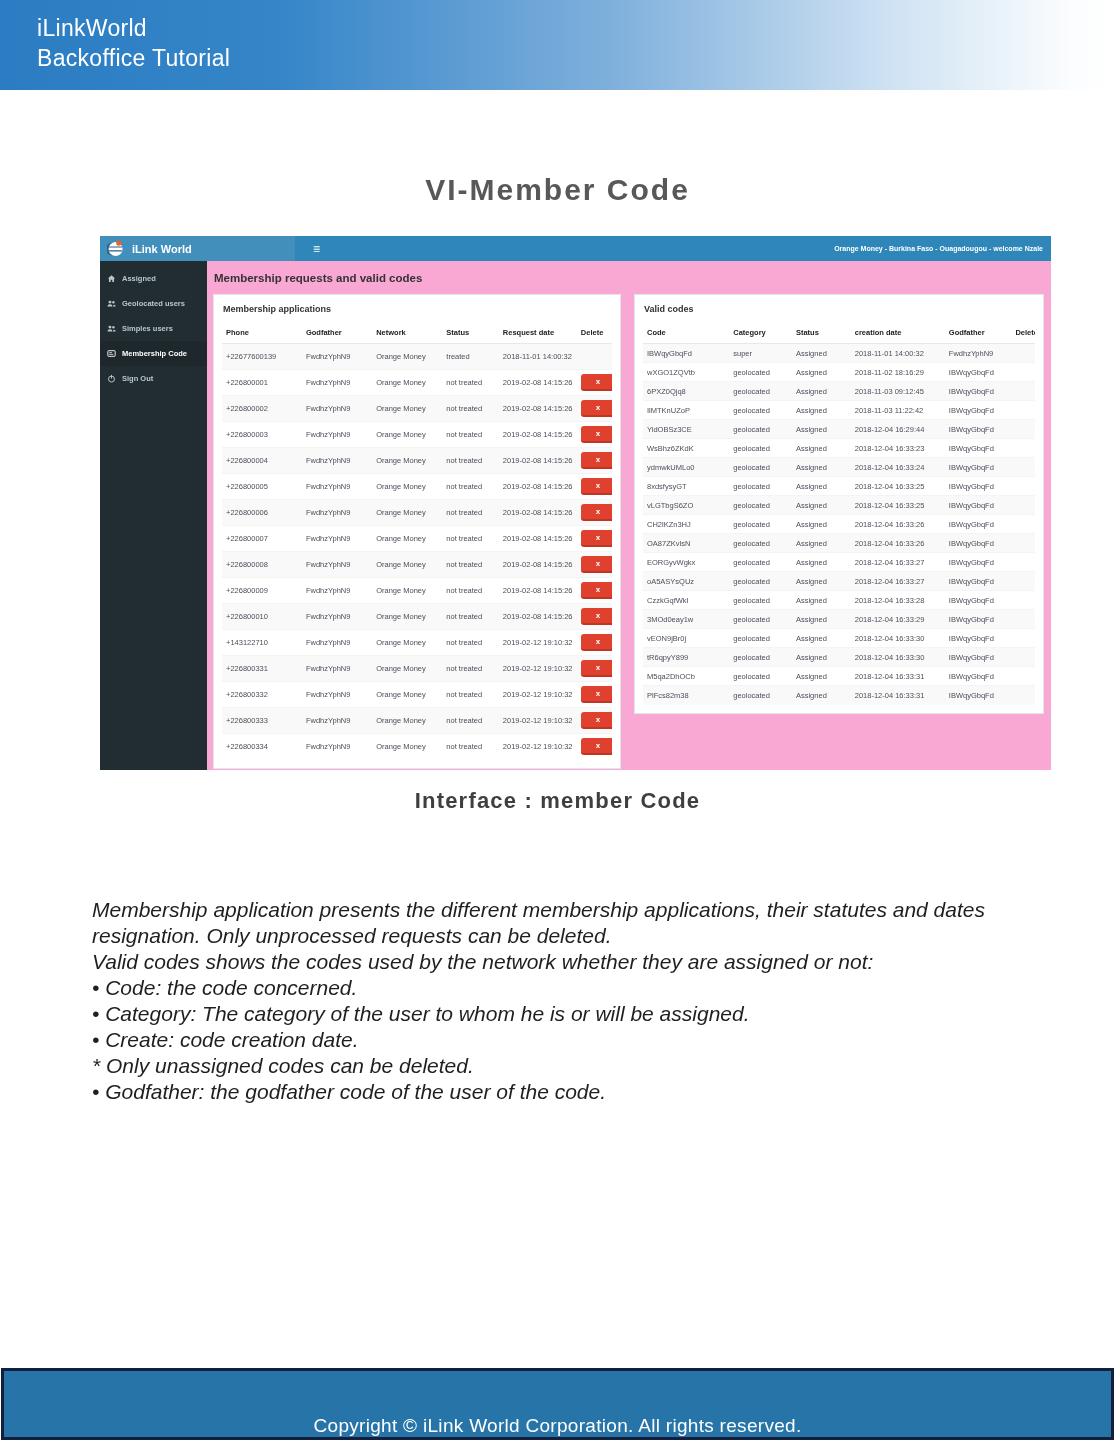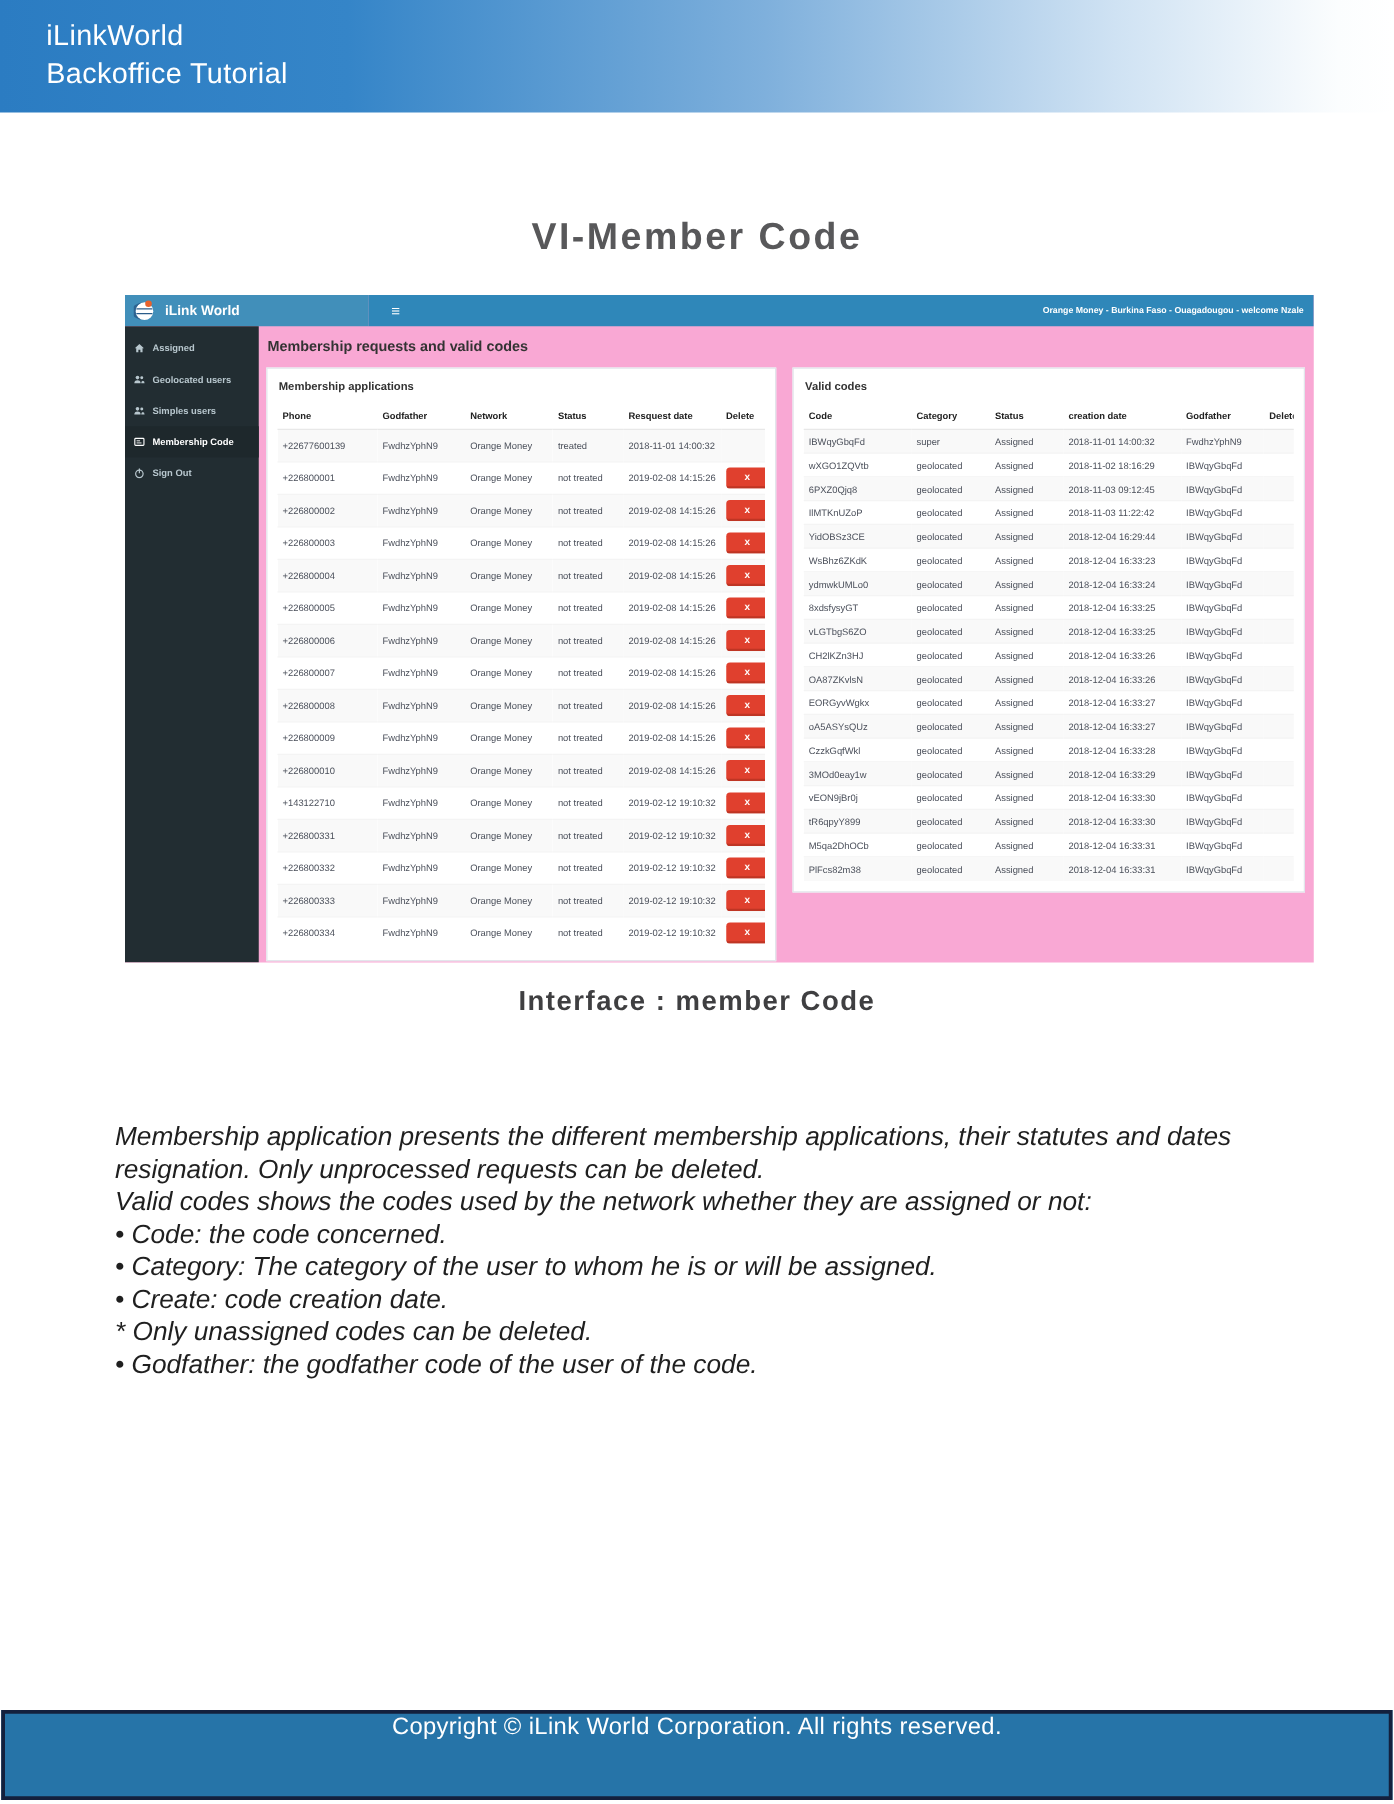--- a/index.html
+++ b/index.html
@@ -92,21 +92,21 @@
   
   .description {
     position:absolute; top:897px; left:92px; width:960px;
     font-size:21px; line-height:26px; color:#1f1f1f;font-style:italic;
   }
 
   
   .footer {
     position:absolute; left:1px; right:1px; top:1368px; bottom:3px;
     background:#2674a8; border:3px solid #13203d; color:#fff;
-    display:flex; align-items:flex-start; justify-content:center;
+    display:flex; align-items:flex-end; justify-content:center;
     font-size:19px; letter-spacing:.3px;
   }
 </style>
 </head>
 <body>
 
 <header class="banner">
   <div>iLinkWorld</div>
   <div>Backoffice Tutorial</div>
 </header>

